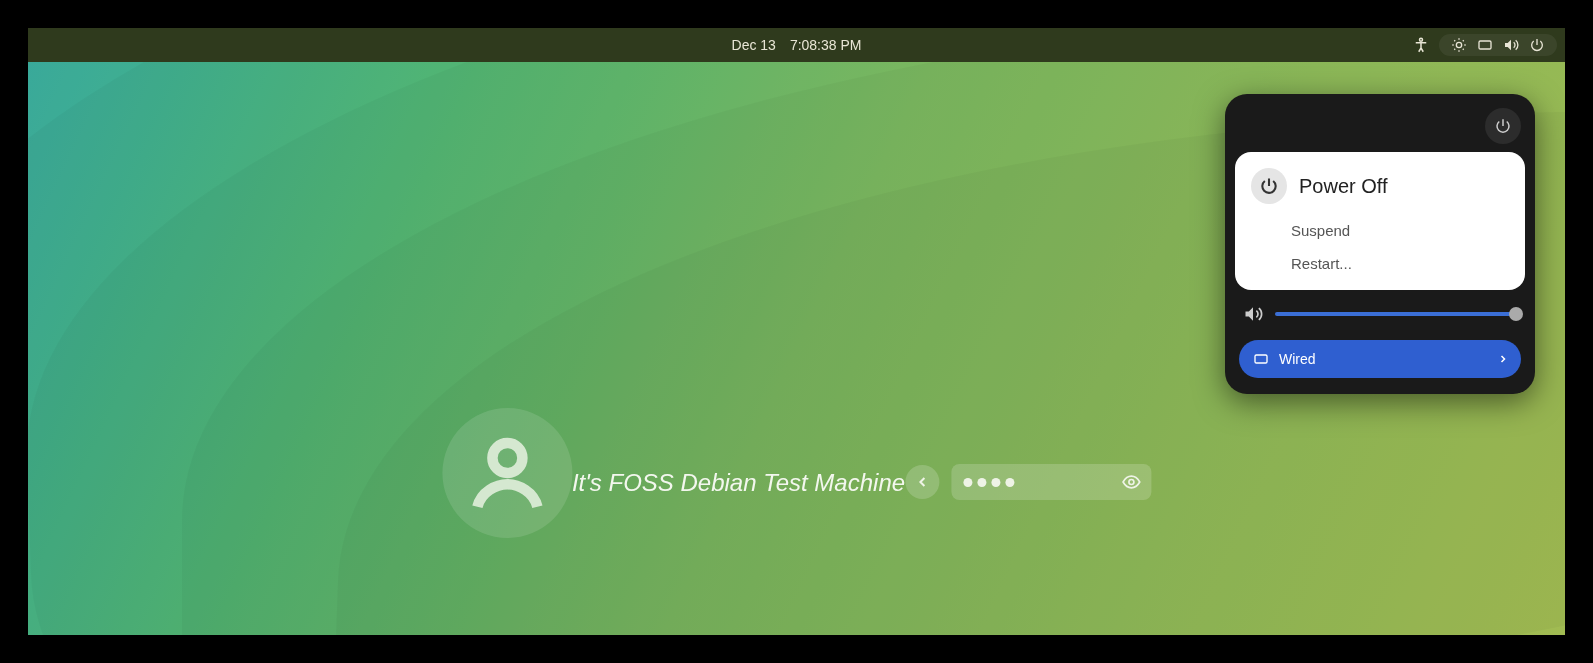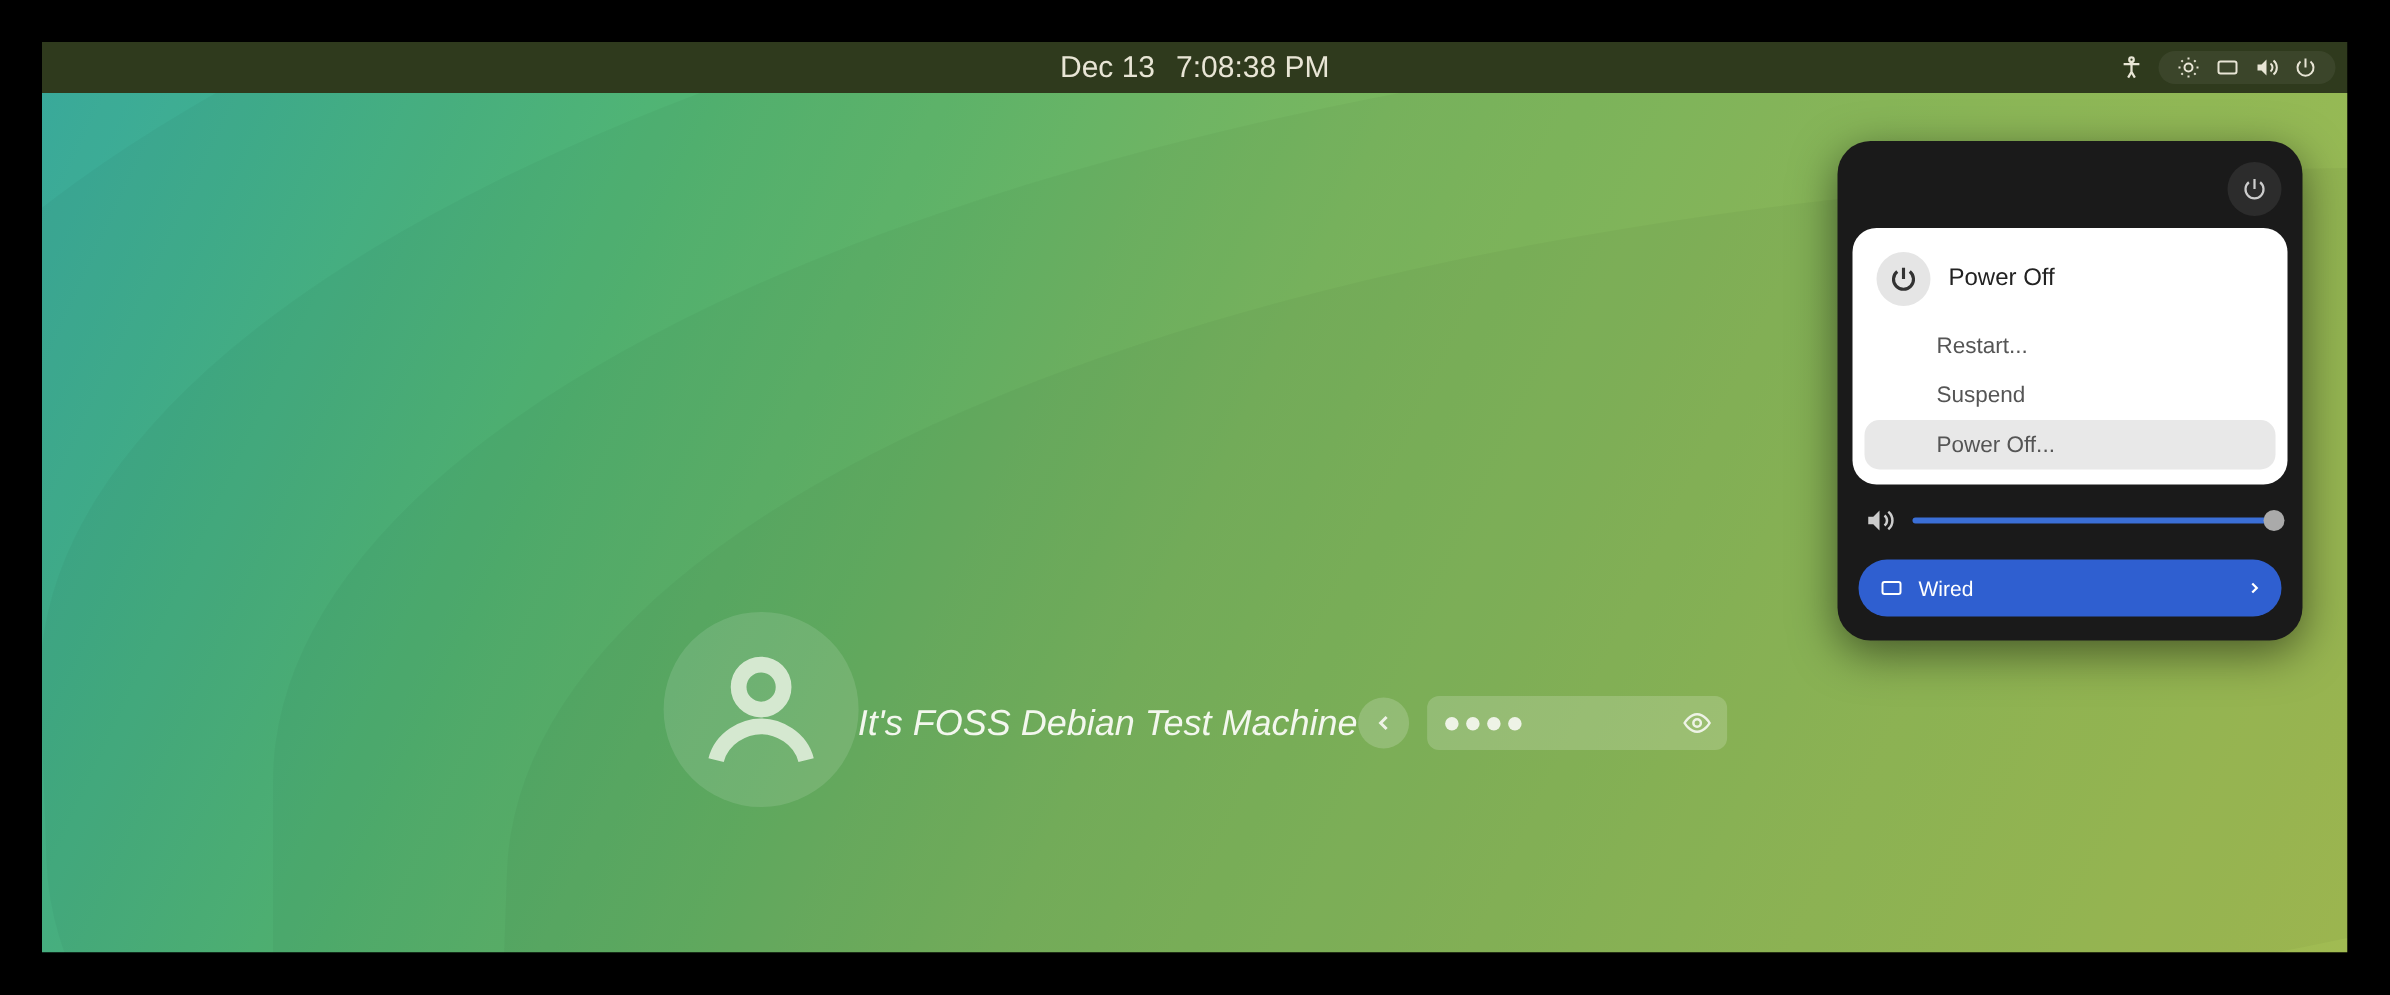--- a/index.html
+++ b/index.html
@@ -46,21 +46,21 @@
   position: absolute;
   top: 0;
   left: 0;
   right: 0;
   height: 34px;
   background: #2f3a1d;
   display: flex;
   align-items: center;
   justify-content: center;
   color: #e8e5d5;
-  font-size: 20px;
+  font-size: 14px;
 }
 .topbar-center { display: flex; gap: 14px; align-items: center;}
 .topbar-right {
   position: absolute;
   right: 8px;
   display: flex;
   align-items: center;
   gap: 6px;
 }
 .icon-btn {
@@ -199,21 +199,21 @@
   width: 36px;
   height: 36px;
   border-radius: 50%;
   background: #e5e5e5;
   display: flex;
   align-items: center;
   justify-content: center;
   color: #333;
 }
 .power-card-title {
-  font-size: 16px;
+  font-size: 20px;
   color: #222;
 }
 .power-menu-item {
   padding: 8px 8px 8px 48px;
   font-size: 15px;
   color: #555;
   border-radius: 10px;
 }
 .power-menu-item.highlighted {
   background: #e8e8e8;
@@ -362,23 +362,22 @@
     </div>
     <div class="power-card">
       <div class="power-card-header">
         <div class="power-icon-circle">
           <svg width="20" height="20" viewBox="0 0 24 24" fill="none" stroke="currentColor" stroke-width="2.5">
               <path d="M12 3v9M7 6a8 8 0 1010 0"></path>
             </svg>
         </div>
         <div class="power-card-title">Power Off</div>
       </div>
+      <div class="power-menu-item">Suspend</div>
       <div class="power-menu-item">Restart...</div>
-      <div class="power-menu-item">Suspend</div>
-      <div class="power-menu-item highlighted">Power Off...</div>
     </div>
     <div class="volume-row">
       <span>
         <svg width="20" height="20" viewBox="0 0 24 24" fill="#ccc">
             <path d="M3 9v6h4l5 5V4L7 9H3z"></path>
             <path d="M16 8a5 5 0 010 8M19 5a9 9 0 010 14" fill="none" stroke="#ccc" stroke-width="2"></path>
           </svg>
       </span>
       <div class="volume-slider">
         <div class="volume-thumb"></div>

